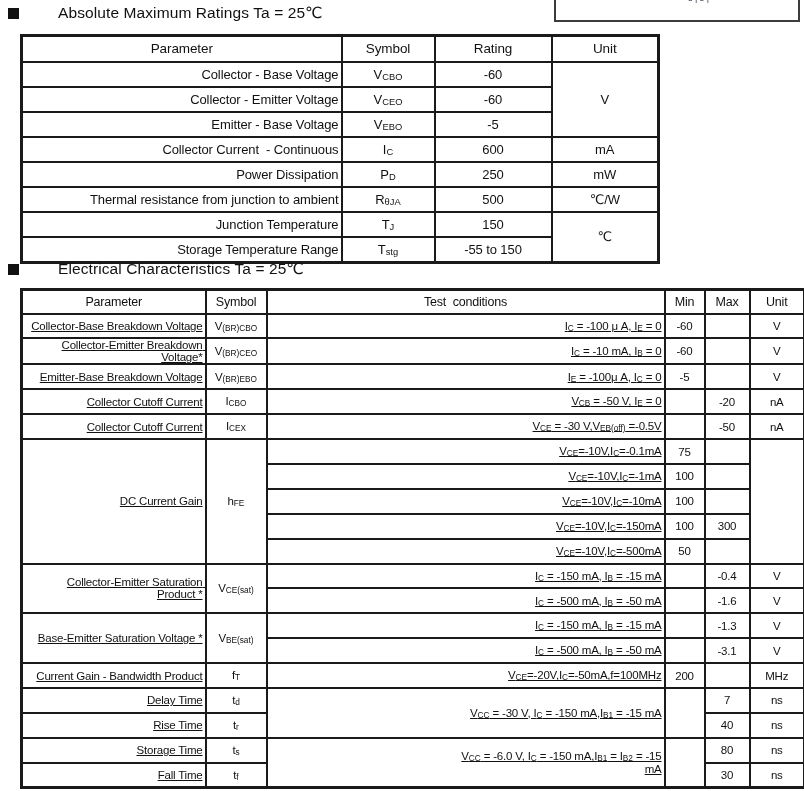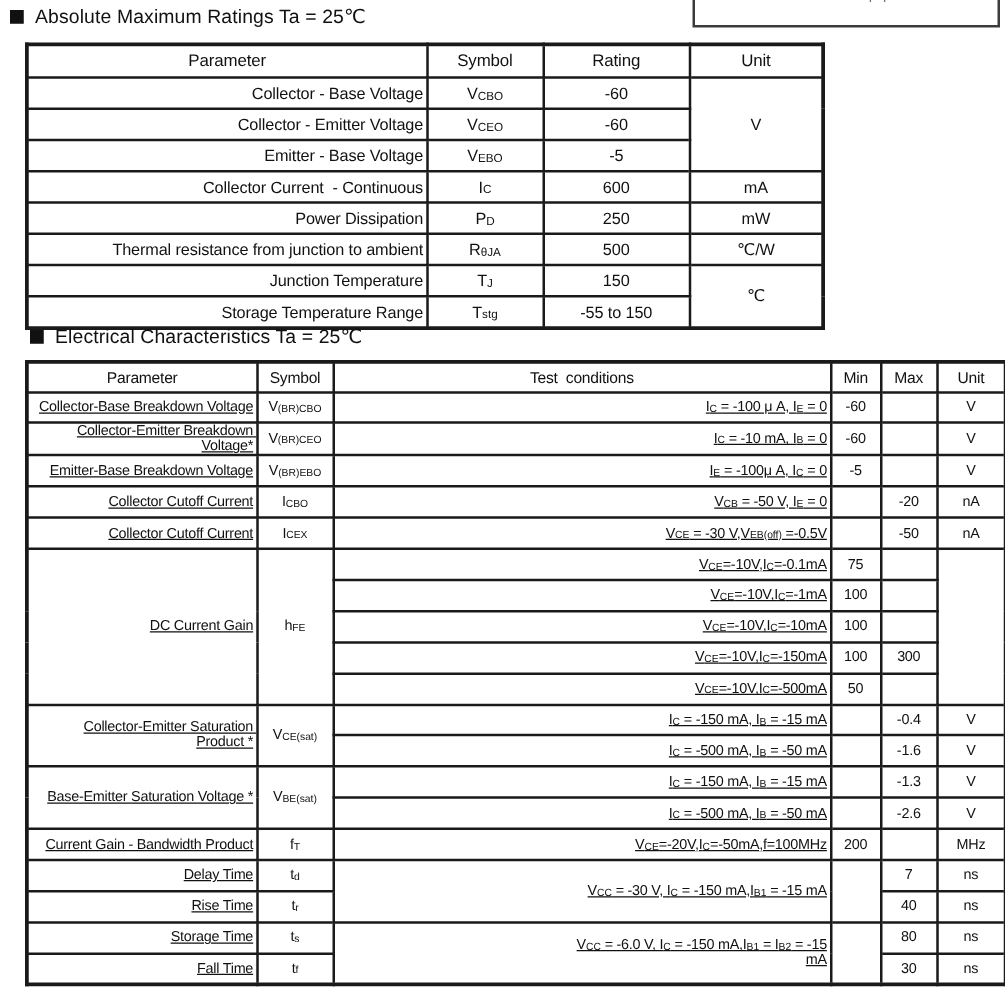--- a/index.html
+++ b/index.html
@@ -2,21 +2,21 @@
 <html><head>
 <meta charset="utf-8">
 <style>
   html,body{margin:0;padding:0;background:#fff;}
   #page{position:relative;width:804px;height:791px;background:#ffffff;overflow:hidden;
         font-family:"Liberation Sans","DejaVu Sans",sans-serif;color:#111;}
 
   
   .section-title{position:absolute;display:flex;align-items:center;gap:9px;}
   .bullet{width:11px;height:11px;background:#111;flex:0 0 auto;}
-  .section-title .txt{font-size:15.5px;letter-spacing:0.1px;color:#111;}
+  .section-title .txt{font-size:15.5px;letter-spacing:0.1px;color:#111;margin-left:30px;}
 
   
   #corner-box{position:absolute;left:554px;top:-16px;width:242px;height:34px;
               border:2px solid #3c3c3c;background:#fff;}
   #corner-box .marks{position:absolute;left:132px;bottom:17px;font-size:8px;color:#223;letter-spacing:1px;font-family:Liberation Mono, monospace;}
 
   
   table{border-collapse:collapse;table-layout:fixed;position:absolute;background:#fff;}
   table,td,th{border:2px solid #1a1a1a;}
   table{border-width:3px;border-radius:28px;}
@@ -107,21 +107,21 @@
           <td rowspan="2">℃</td>
         </tr>
         <tr>
           <td class="left">Storage Temperature Range</td>
           <td>T<sub>stg</sub></td>
           <td>-55 to 150</td>
         </tr>
       </tbody>
   </table>
 
-  <div class="section-title" style="left:24px;top:260px;">
+  <div class="section-title" style="left:8px;top:260px;">
     <span class="bullet"></span>
     <span class="txt">Electrical Characteristics Ta = 25℃</span>
   </div>
 
   <table id="t2">
     <colgroup>
       <col style="width:184px">
         <col style="width:61px">
         <col style="width:398px">
         <col style="width:40px">
@@ -225,21 +225,21 @@
           <td rowspan="2" class="left">Base-Emitter Saturation Voltage *</td>
           <td rowspan="2">V<sub>BE(sat)</sub></td>
           <td class="left">I<sub>C</sub> = -150 mA, I<sub>B</sub> = -15 mA</td>
           <td></td>
           <td>-1.3</td>
           <td>V</td>
         </tr>
         <tr>
           <td class="left">I<sub>C</sub> = -500 mA, I<sub>B</sub> = -50 mA</td>
           <td></td>
-          <td>-2.6</td>
+          <td>-3.1</td>
           <td>V</td>
         </tr>
         <tr>
           <td class="left">Current Gain - Bandwidth Product</td>
           <td>f<sub>T</sub></td>
           <td class="left">V<sub>CE</sub>=-20V,I<sub>C</sub>=-50mA,f=100MHz</td>
           <td>200</td>
           <td></td>
           <td>MHz</td>
         </tr>

